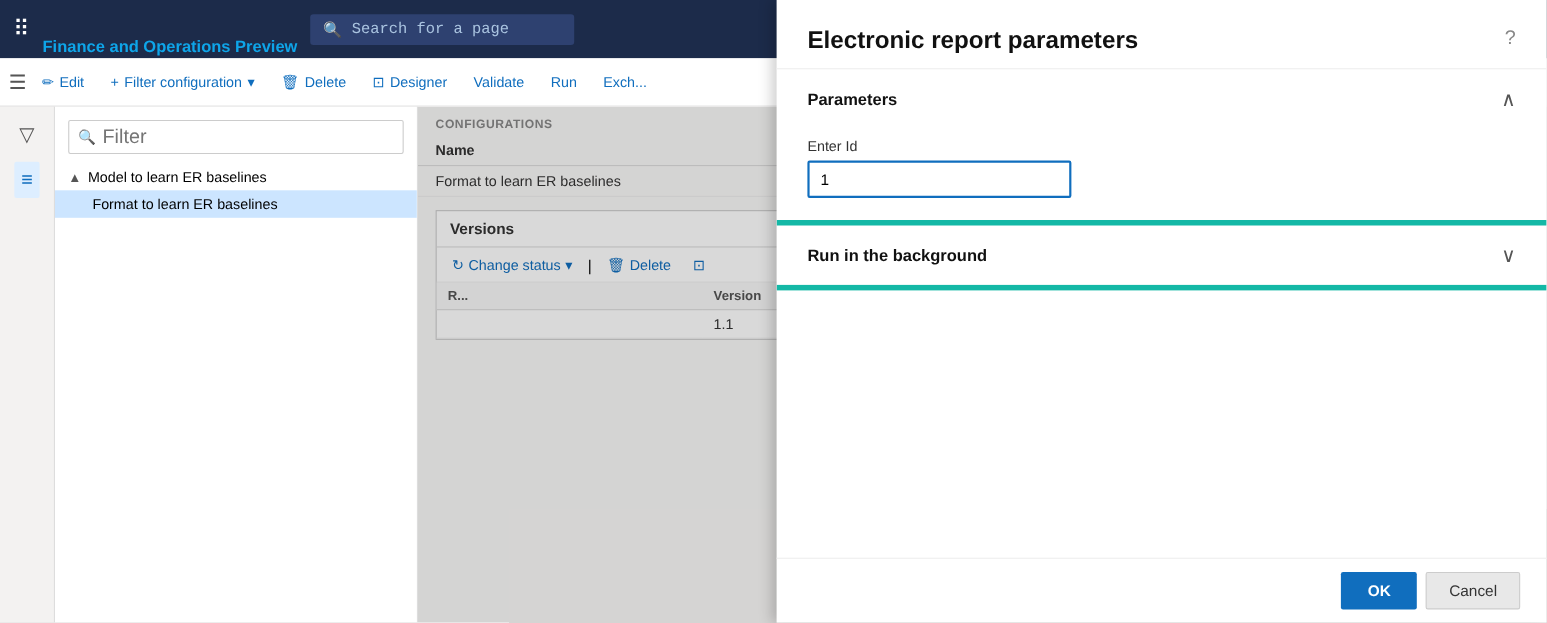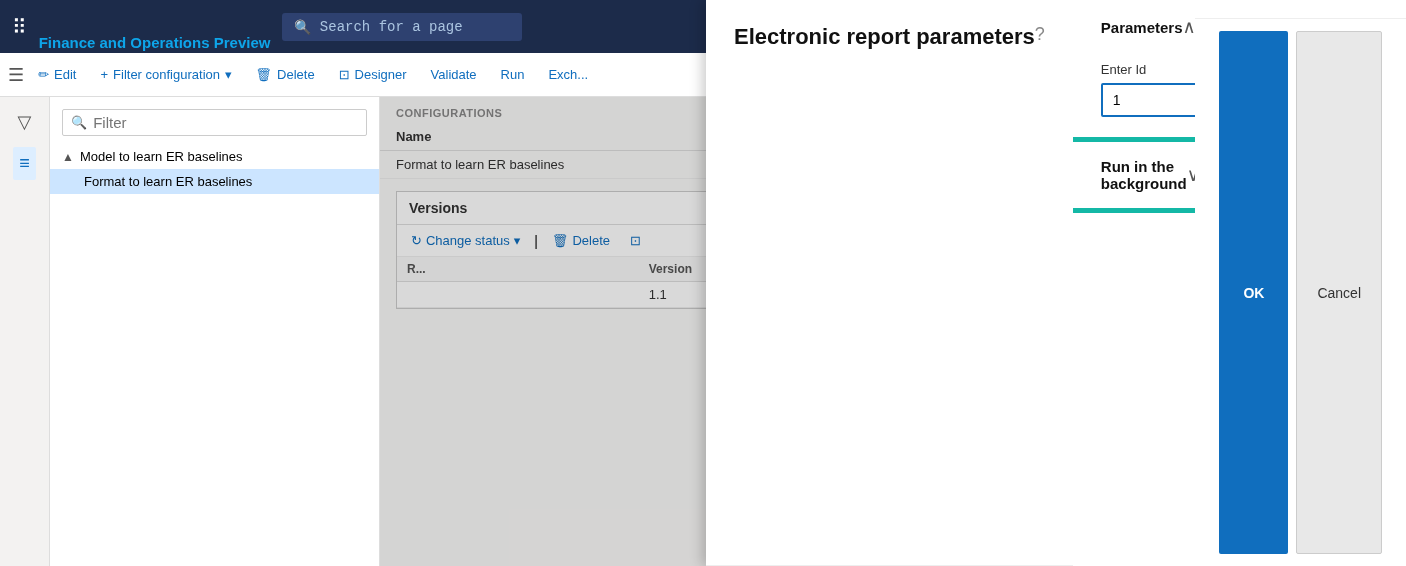--- a/index.html
+++ b/index.html
@@ -105,21 +105,21 @@
     .filter-box {
       display: flex;
       align-items: center;
       border: 1px solid #ccc;
       border-radius: 2px;
       margin: 4px 12px 8px;
       padding: 4px 8px;
       gap: 6px;
     }
     .filter-box-icon { color: #888; font-size: 13px; }
-    .filter-box-input { border: none; outline: none; font-size: 15px; color: #555; width: 100%; background: transparent; }
+    .filter-box-input { border: none; outline: none; font-size: 18px; color: #555; width: 100%; background: transparent; }
     .tree-item {
       display: flex;
       align-items: center;
       padding: 5px 12px;
       cursor: pointer;
       font-size: 13px;
       gap: 6px;
     }
     .tree-item.selected { background: #cce5ff; }
     .tree-item-arrow { color: #555; font-size: 12px; }
@@ -224,20 +224,21 @@
     
     .dialog {
       position: fixed;
       top: 0; right: 0;
       width: 700px;
       height: 566px;
       background: #fff;
       box-shadow: -4px 0 12px rgba(0,0,0,0.2);
       z-index: 200;
       display: flex;
+      flex-direction: column;
     }
     .dialog-header {
       padding: 24px 28px 12px;
       border-bottom: 1px solid #eee;
       display: flex;
       align-items: flex-start;
       justify-content: space-between;
     }
     .dialog-title {
       font-size: 22px;

